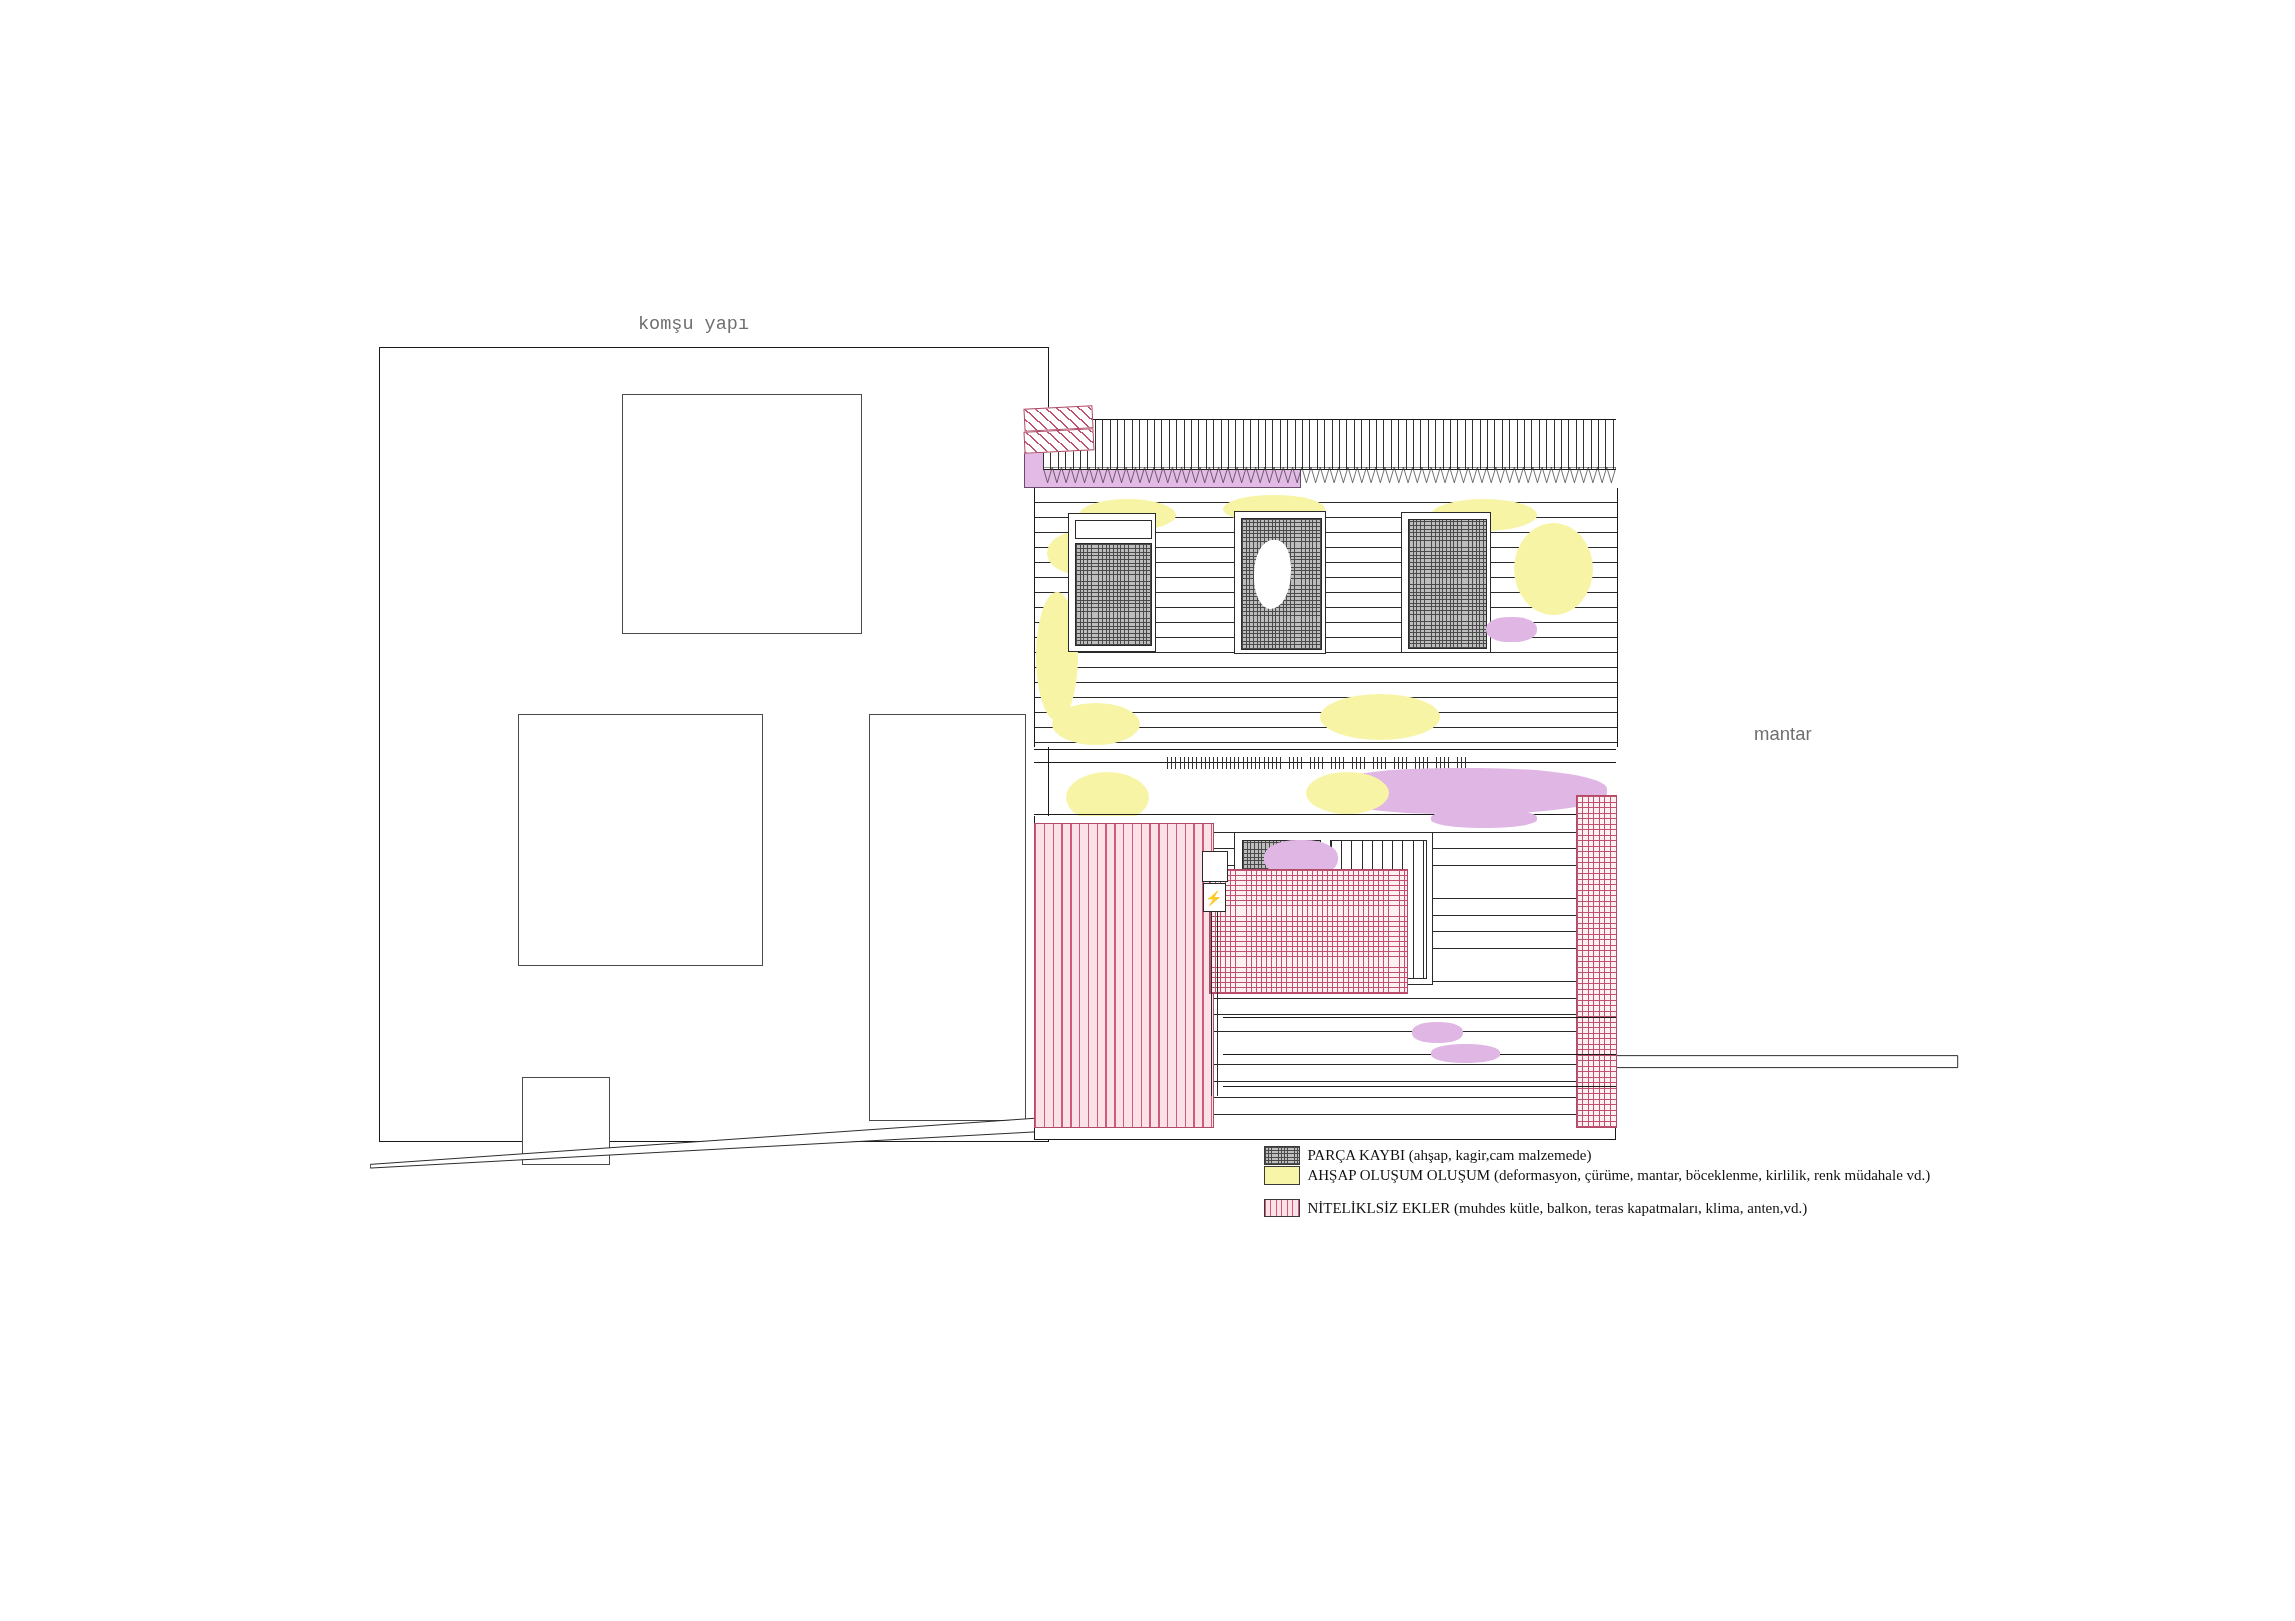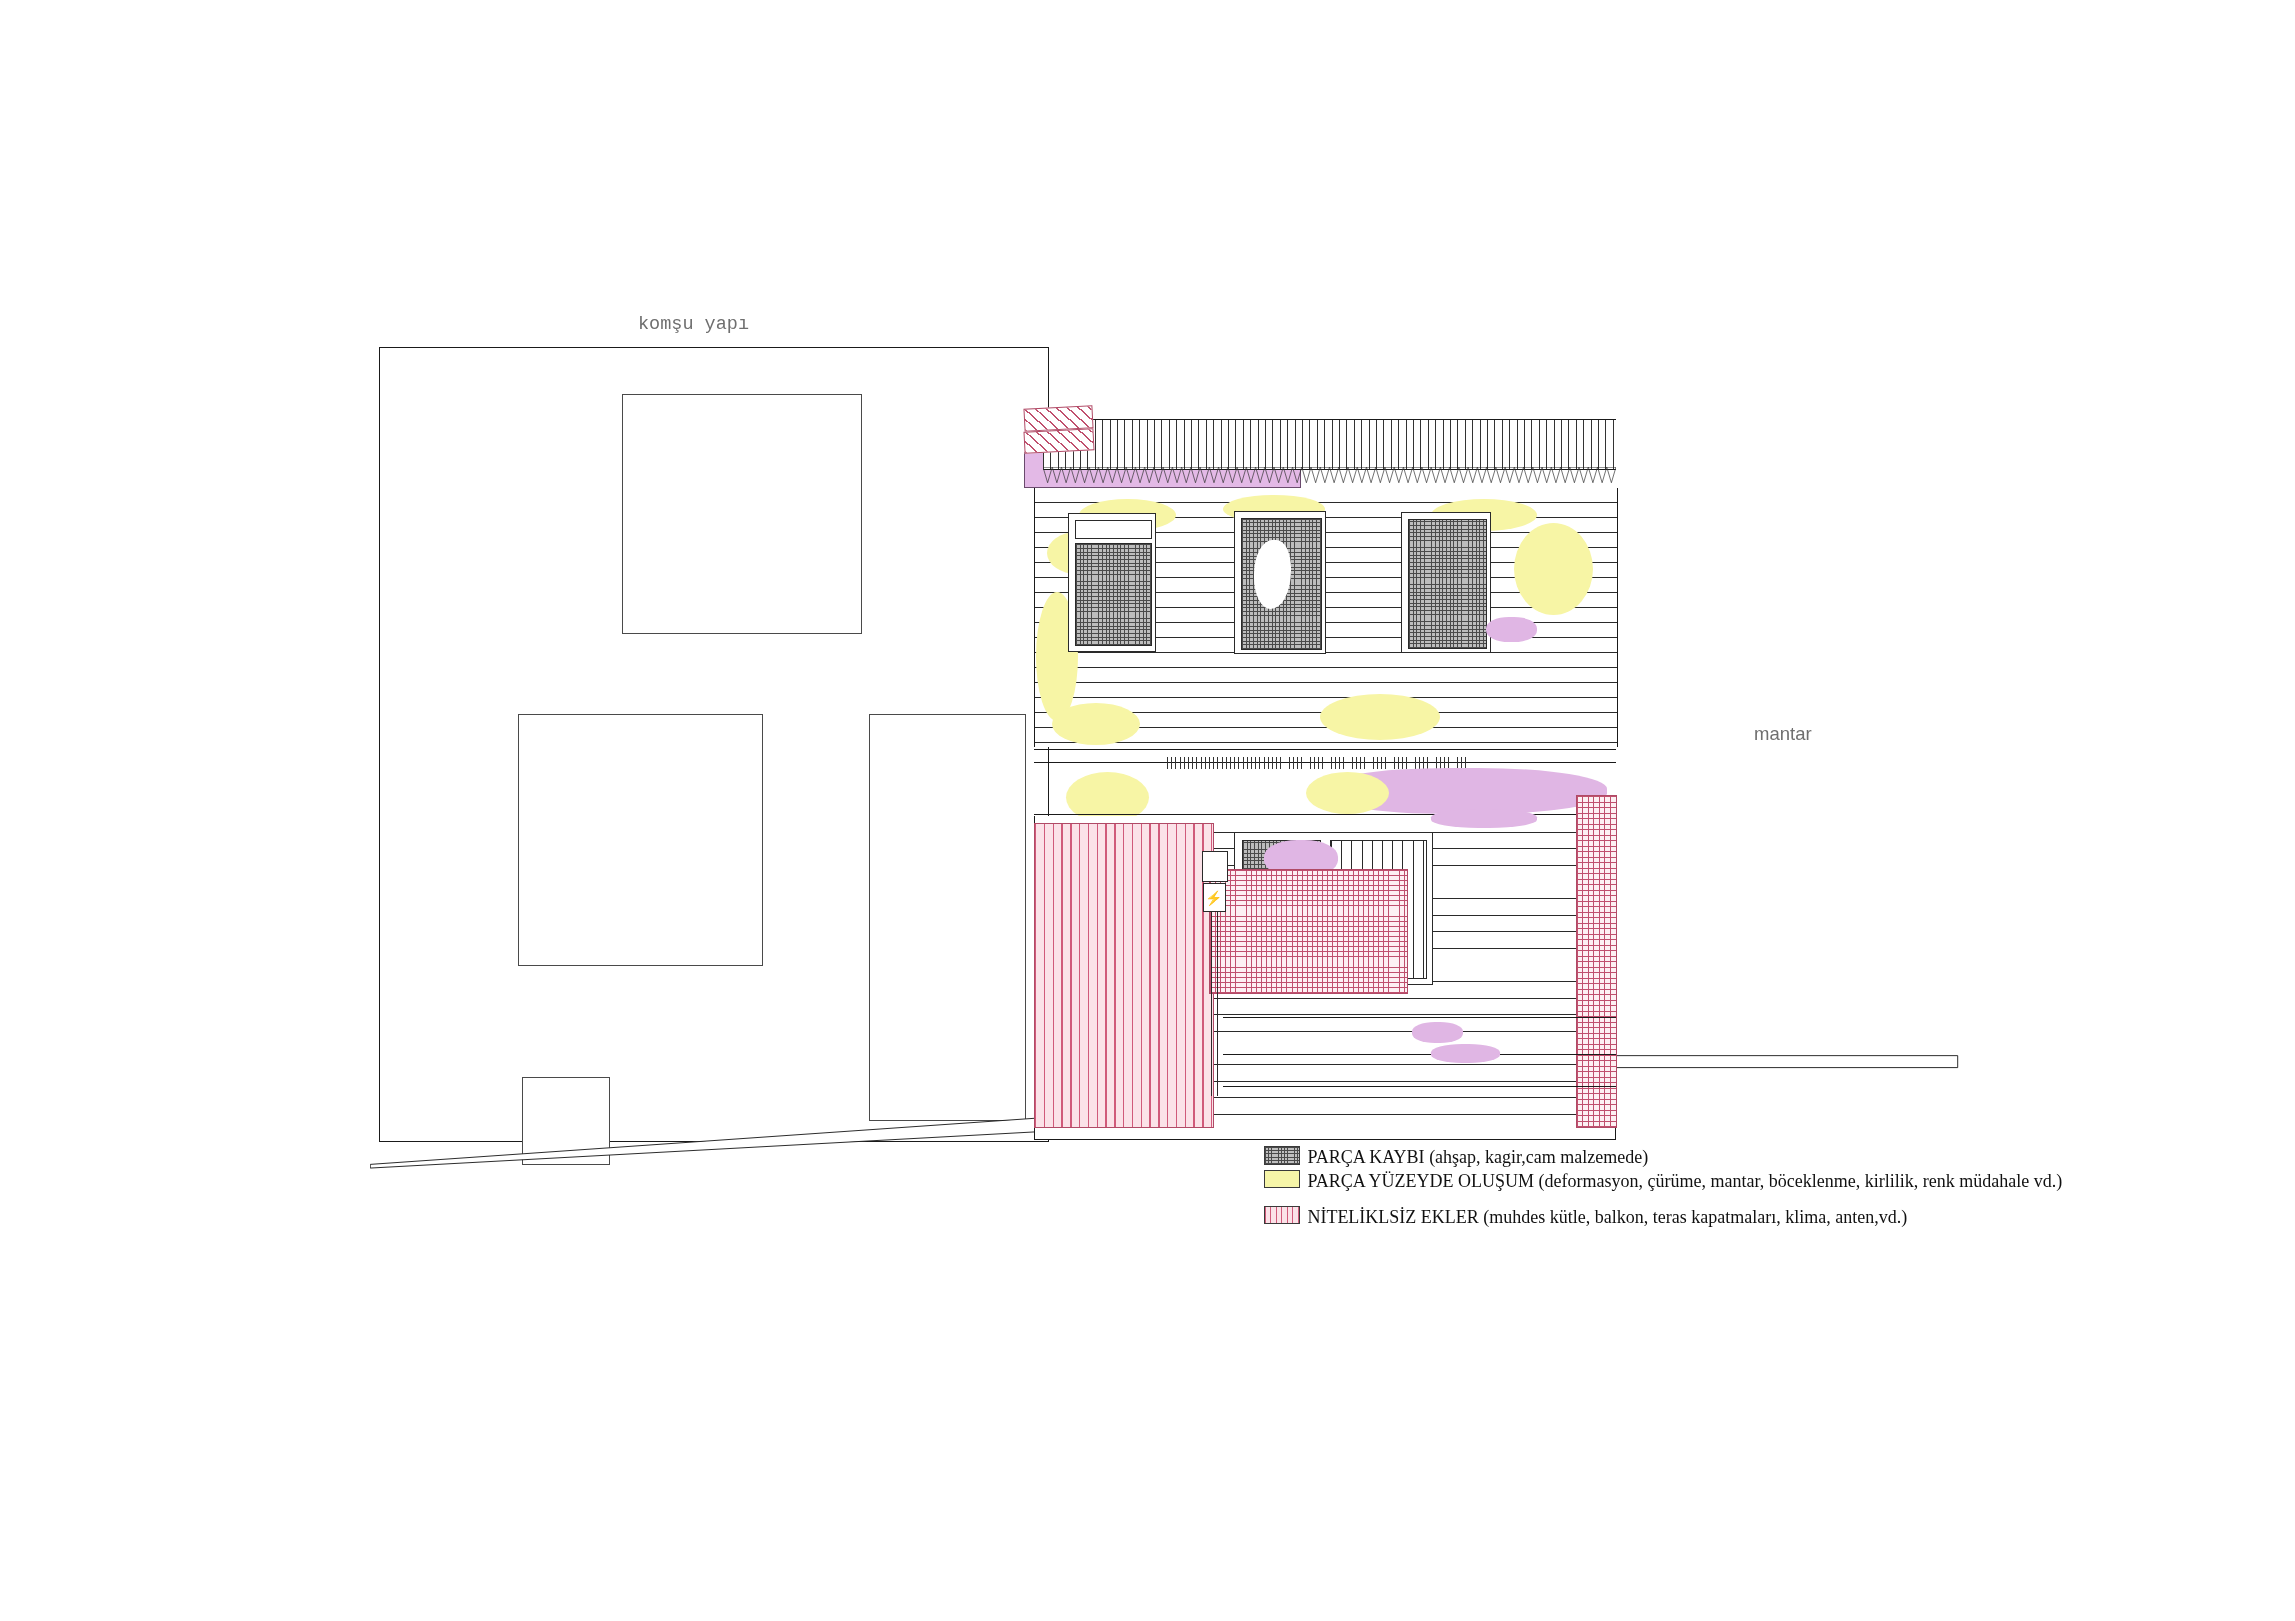--- a/index.html
+++ b/index.html
@@ -88,21 +88,21 @@
     width: 878px;
     font-family: "Liberation Serif", serif;
   }
   .leg-row {
     display: flex;
     align-items: flex-start;
     margin-bottom: 1.8px;
   }
   .leg-txt {
     margin-left: 7.4px;
-    font-size: 18px;
+    font-size: 15px;
     line-height: 1.18;
     color: #111;
     font-family: "Liberation Serif", serif;
     padding-top: 0.9px;
   }
   .leg-gap { height: 12px; }
   .siding {
     position: absolute;
     background: repeating-linear-gradient(180deg, #ffffff 0 14px, #2a2a2a 14px 15px);
   }
@@ -256,21 +256,21 @@
       <div class="sw sw-parca"></div>
       <div class="leg-txt">
         <span>PARÇA KAYBI</span>
         <span>(ahşap, kagir,cam malzemede)</span>
       </div>
     </div>
 
     <div class="leg-row">
       <div class="sw sw-ahsap"></div>
       <div class="leg-txt">
-        <span> PARÇA YÜZEYDE OLUŞUM</span>
+        <span> AHŞAP OLUŞUM OLUŞUM</span>
         <span>(deformasyon, çürüme, mantar, böceklenme, kirlilik, renk müdahale vd.)</span>
       </div>
     </div>
 
 
     <div class="leg-gap"></div>
 
     <div class="leg-row">
       <div class="sw sw-ekler"></div>
       <div class="leg-txt">

